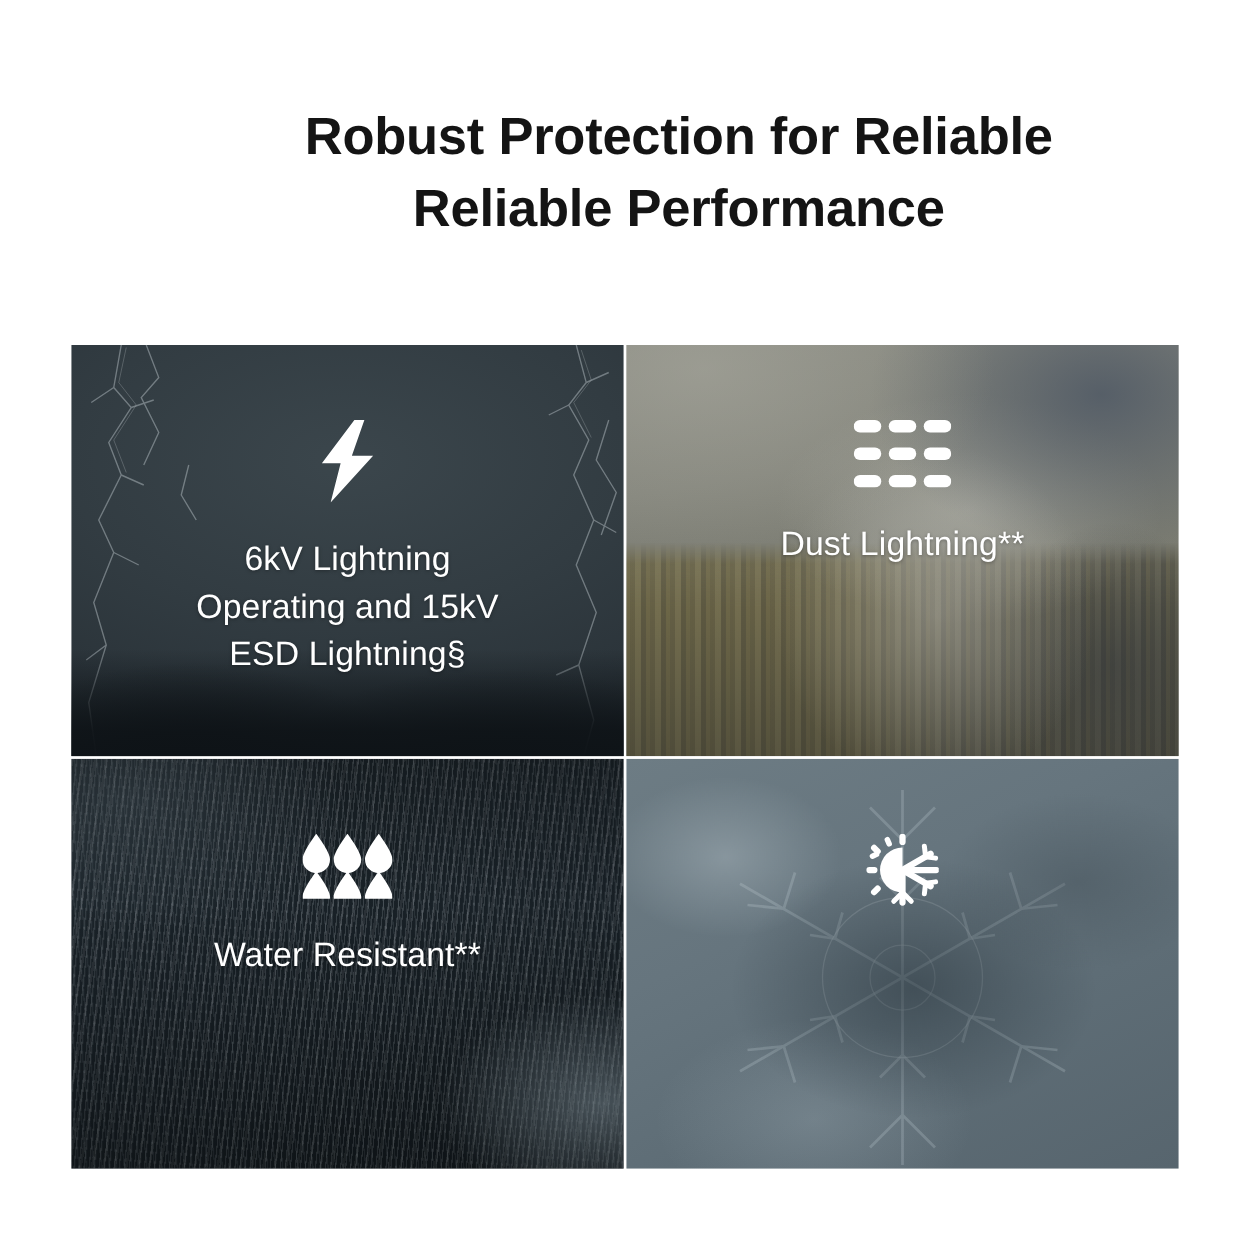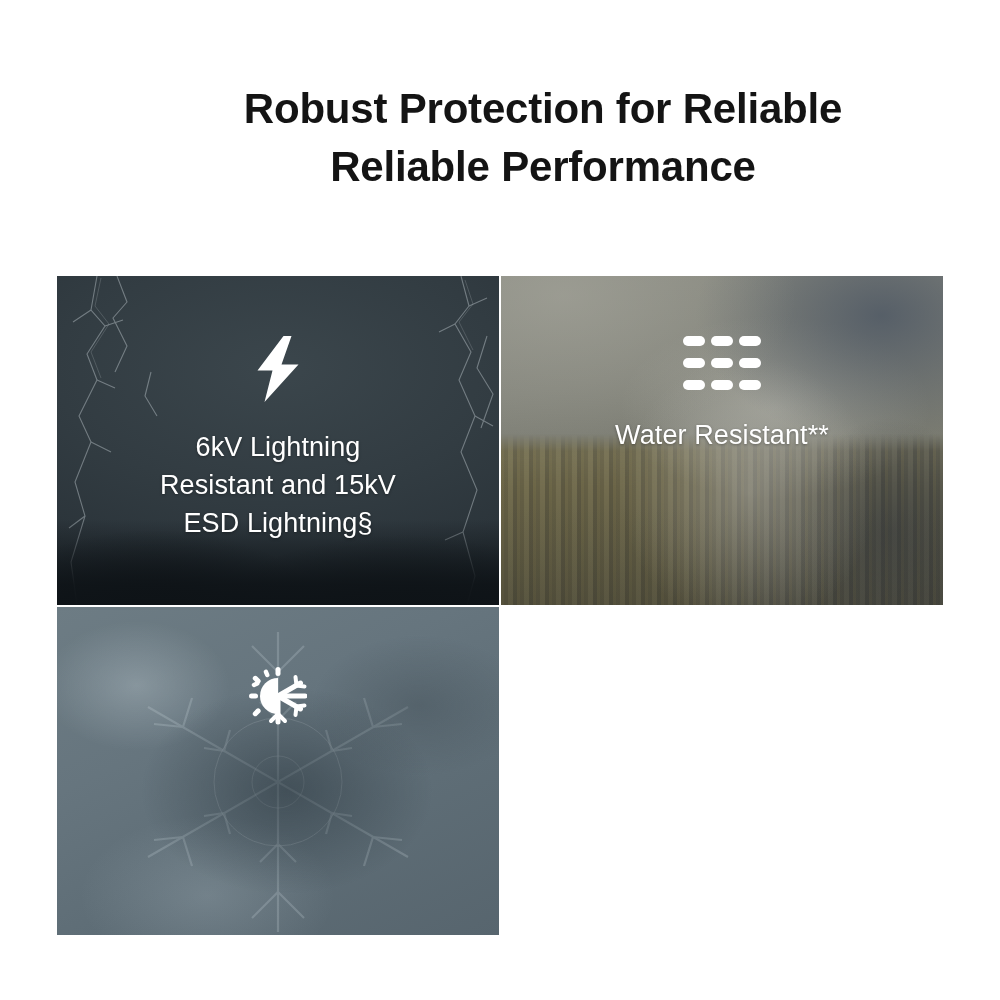--- a/index.html
+++ b/index.html
@@ -223,21 +223,21 @@
         <div class="bg-layer bg-mountain"></div>
       </div>
       <div class="content">
         <span class="icon">
           <svg class="icon-svg" width="50" height="66" viewBox="0 0 50 66" aria-hidden="true">
             <path d="M30.5 0 L4.5 34.5 L19.5 34.5 L11.5 66 L45.5 28.5 L28.5 28.5 L38.5 0 Z" fill="#ffffff"></path>
           </svg>
         </span>
         <div class="label">
           <span>6kV Lightning</span><br>
-          <span>Resistant and 15kV</span><br>
+          <span>Operating and 15kV</span><br>
           <span>ESD Lightning§</span>
         </div>
       </div>
     </div>
 
     <div class="tile tile-dust">
       <div class="bg">
         <div class="bg-layer bg-base"></div>
         <div class="bg-layer bg-cliff"></div>
         <div class="bg-layer bg-haze"></div>
@@ -253,25 +253,49 @@
               <rect x="0" y="22" width="22" height="10" rx="5"></rect>
               <rect x="28" y="22" width="22" height="10" rx="5"></rect>
               <rect x="56" y="22" width="22" height="10" rx="5"></rect>
               <rect x="0" y="44" width="22" height="10" rx="5"></rect>
               <rect x="28" y="44" width="22" height="10" rx="5"></rect>
               <rect x="56" y="44" width="22" height="10" rx="5"></rect>
             </g>
           </svg>
         </span>
         <div class="label">
+          <span>Dust Lightning**</span>
+        </div>
+      </div>
+    </div>
+
+    <div class="tile tile-water">
+      <div class="bg">
+        <div class="bg-layer bg-base"></div>
+        <div class="bg-layer bg-rain"></div>
+        <div class="bg-layer bg-splash"></div>
+      </div>
+      <div class="content">
+        <span class="icon">
+          <svg class="icon-svg" width="72" height="52" viewBox="0 0 72 52" aria-hidden="true">
+            <g fill="#ffffff">
+              <path d="M11 0 C11 0 0 14.5 0 20.5 A11 11 0 0 0 22 20.5 C22 14.5 11 0 11 0 Z"></path>
+              <path d="M36 0 C36 0 25 14.5 25 20.5 A11 11 0 0 0 47 20.5 C47 14.5 36 0 36 0 Z"></path>
+              <path d="M61 0 C61 0 50 14.5 50 20.5 A11 11 0 0 0 72 20.5 C72 14.5 61 0 61 0 Z"></path>
+              <path d="M11 30 C11 30 0 44.5 0 50.5 A11 11 0 0 0 22 50.5 C22 44.5 11 30 11 30 Z"></path>
+              <path d="M36 30 C36 30 25 44.5 25 50.5 A11 11 0 0 0 47 50.5 C47 44.5 36 30 36 30 Z"></path>
+              <path d="M61 30 C61 30 50 44.5 50 50.5 A11 11 0 0 0 72 50.5 C72 44.5 61 30 61 30 Z"></path>
+            </g>
+          </svg>
+        </span>
+        <div class="label">
           <span>Water Resistant**</span>
         </div>
       </div>
     </div>
-
 
     <div class="tile tile-temp">
       <div class="bg">
         <div class="bg-layer bg-base"></div>
         <svg class="bg-layer flake-art" viewBox="0 0 442 329" preserveAspectRatio="none">
           <g transform="translate(221,175)" fill="none" stroke="#cdd9df" stroke-width="2.2" opacity="0.55">
             <g>
               <path d="M0 -150 L0 150 M-130 -75 L130 75 M-130 75 L130 -75"></path>
               <path d="M0 -110 L-26 -136 M0 -110 L26 -136 M0 110 L-26 136 M0 110 L26 136"></path>
               <path d="M-95 -55 L-124 -58 M-95 -55 L-86 -84 M95 55 L124 58 M95 55 L86 84"></path>

